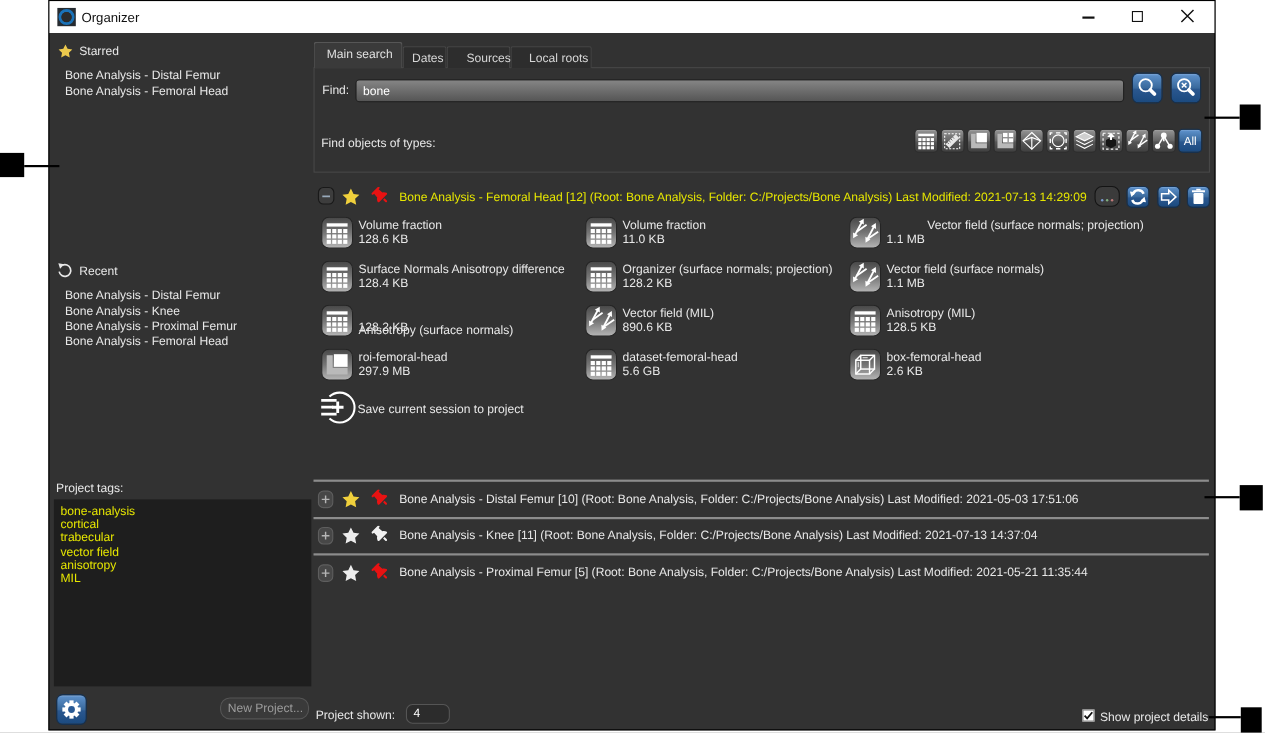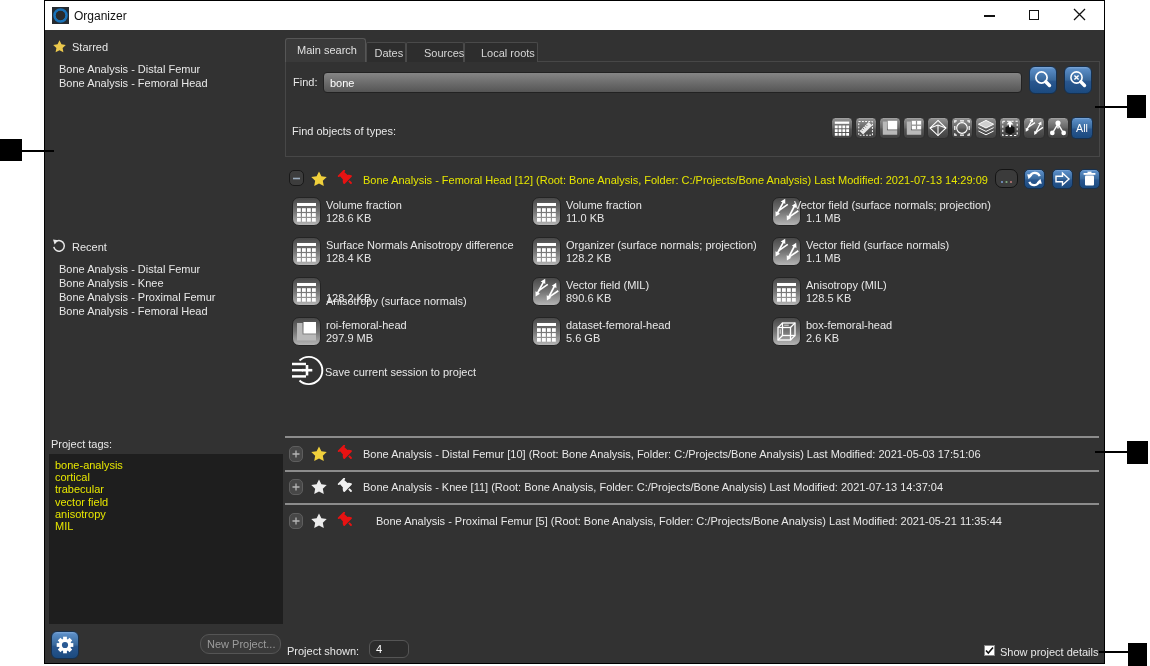--- a/index.html
+++ b/index.html
@@ -265,21 +265,21 @@
       <polygon points="13.2,1.8 13.3,7.1 8.7,4.6" stroke="none"></polygon>
       <polygon points="3.6,19.6 8.1,16.8 3.5,14.3" stroke="none"></polygon>
       <line x1="5.0" y1="17.0" x2="11.8" y2="4.4"></line>
       <polygon points="24.2,5.8 24.4,11.1 19.8,8.7" stroke="none"></polygon>
       <polygon points="14.9,23.6 19.3,20.7 14.7,18.3" stroke="none"></polygon>
       <line x1="16.3" y1="20.9" x2="22.8" y2="8.5"></line>
       <line x1="6.8" y1="13.6" x2="15.8" y2="7.4"></line>
       <line x1="17.3" y1="19.9" x2="26.3" y2="13.7"></line>
     </g>
   </svg>
-<div class="t" style="left:794px;top:198px">Vector field (surface normals; projection)</div>
+<div class="t" style="left:843px;top:198px">Vector field (surface normals; projection)</div>
 <div class="t" style="left:806px;top:211px">1.1 MB</div>
 <svg class="abs" style="left:292px;top:237px" width="29" height="29" viewBox="0 0 29 29">
     <rect x="0.5" y="0.5" width="28" height="28" rx="6.5" fill="url(#gTile)" stroke="#242424"></rect>
     <rect x="5" y="6" width="19" height="3" fill="#fff"></rect>
     <rect x="5" y="11.2" width="3.8" height="3.7" fill="#fff"></rect>
     <rect x="10" y="11.2" width="3.8" height="3.7" fill="#fff"></rect>
     <rect x="15" y="11.2" width="3.8" height="3.7" fill="#fff"></rect>
     <rect x="20" y="11.2" width="3.8" height="3.7" fill="#fff"></rect>
     <rect x="5" y="16.1" width="3.8" height="3.7" fill="#fff"></rect>
     <rect x="10" y="16.1" width="3.8" height="3.7" fill="#fff"></rect>
@@ -463,21 +463,21 @@
     <path d="M3.5 8 h7 M7 4.5 v7" stroke="#b5b5b5" stroke-width="1.3"></path>
   </svg>
 <svg class="abs" style="left:311px;top:512.5px" width="16" height="16" viewBox="0 0 18 18">
     <polygon points="9,0.5 11.7,6 17.7,6.8 13.3,11 14.4,17 9,14.2 3.6,17 4.7,11 0.3,6.8 6.3,6" fill="#ededed"></polygon>
   </svg>
 <svg class="abs" style="left:337px;top:511.5px" width="19" height="19" viewBox="0 0 19 19">
     <g transform="translate(9.2,8.2) rotate(-45) scale(0.030) translate(-192,-256)">
       <path d="M32 32C32 14.3 46.3 0 64 0H320c17.7 0 32 14.3 32 32s-14.3 32-32 32H290.5l11.4 148.2c36.7 19.9 65.7 53.2 79.5 94.7l1 3c3.3 9.8 1.6 20.5-4.4 28.8s-15.7 13.3-26 13.3H32c-10.3 0-19.9-4.9-26-13.3s-7.7-19-4.4-28.8l1-3c13.8-41.5 42.8-74.8 79.5-94.7L93.5 64H64C46.3 64 32 49.7 32 32zM160 384h64v96c0 17.7-14.3 32-32 32s-32-14.3-32-32V384z" fill="#e81212"></path>
     </g>
   </svg>
-<div class="t" style="left:376px;top:513.5px">Bone Analysis - Proximal Femur [5] (Root: Bone Analysis, Folder: C:/Projects/Bone Analysis) Last Modified: 2021-05-21 11:35:44</div>
+<div class="t" style="left:363px;top:513.5px">Bone Analysis - Proximal Femur [5] (Root: Bone Analysis, Folder: C:/Projects/Bone Analysis) Last Modified: 2021-05-21 11:35:44</div>
 <div class="blueb" style="left:51px;top:631px;width:28px;height:28px"></div>
 <svg class="abs" style="left:51px;top:631px" width="28" height="28" viewBox="0 0 28 28">
     <g fill="#fff" transform="translate(14,14)">
       <rect x="-1.9" y="-8.3" width="3.8" height="4.5" transform="rotate(0)"></rect>
       <rect x="-1.9" y="-8.3" width="3.8" height="4.5" transform="rotate(45)"></rect>
       <rect x="-1.9" y="-8.3" width="3.8" height="4.5" transform="rotate(90)"></rect>
       <rect x="-1.9" y="-8.3" width="3.8" height="4.5" transform="rotate(135)"></rect>
       <rect x="-1.9" y="-8.3" width="3.8" height="4.5" transform="rotate(180)"></rect>
       <rect x="-1.9" y="-8.3" width="3.8" height="4.5" transform="rotate(225)"></rect>
       <rect x="-1.9" y="-8.3" width="3.8" height="4.5" transform="rotate(270)"></rect>

